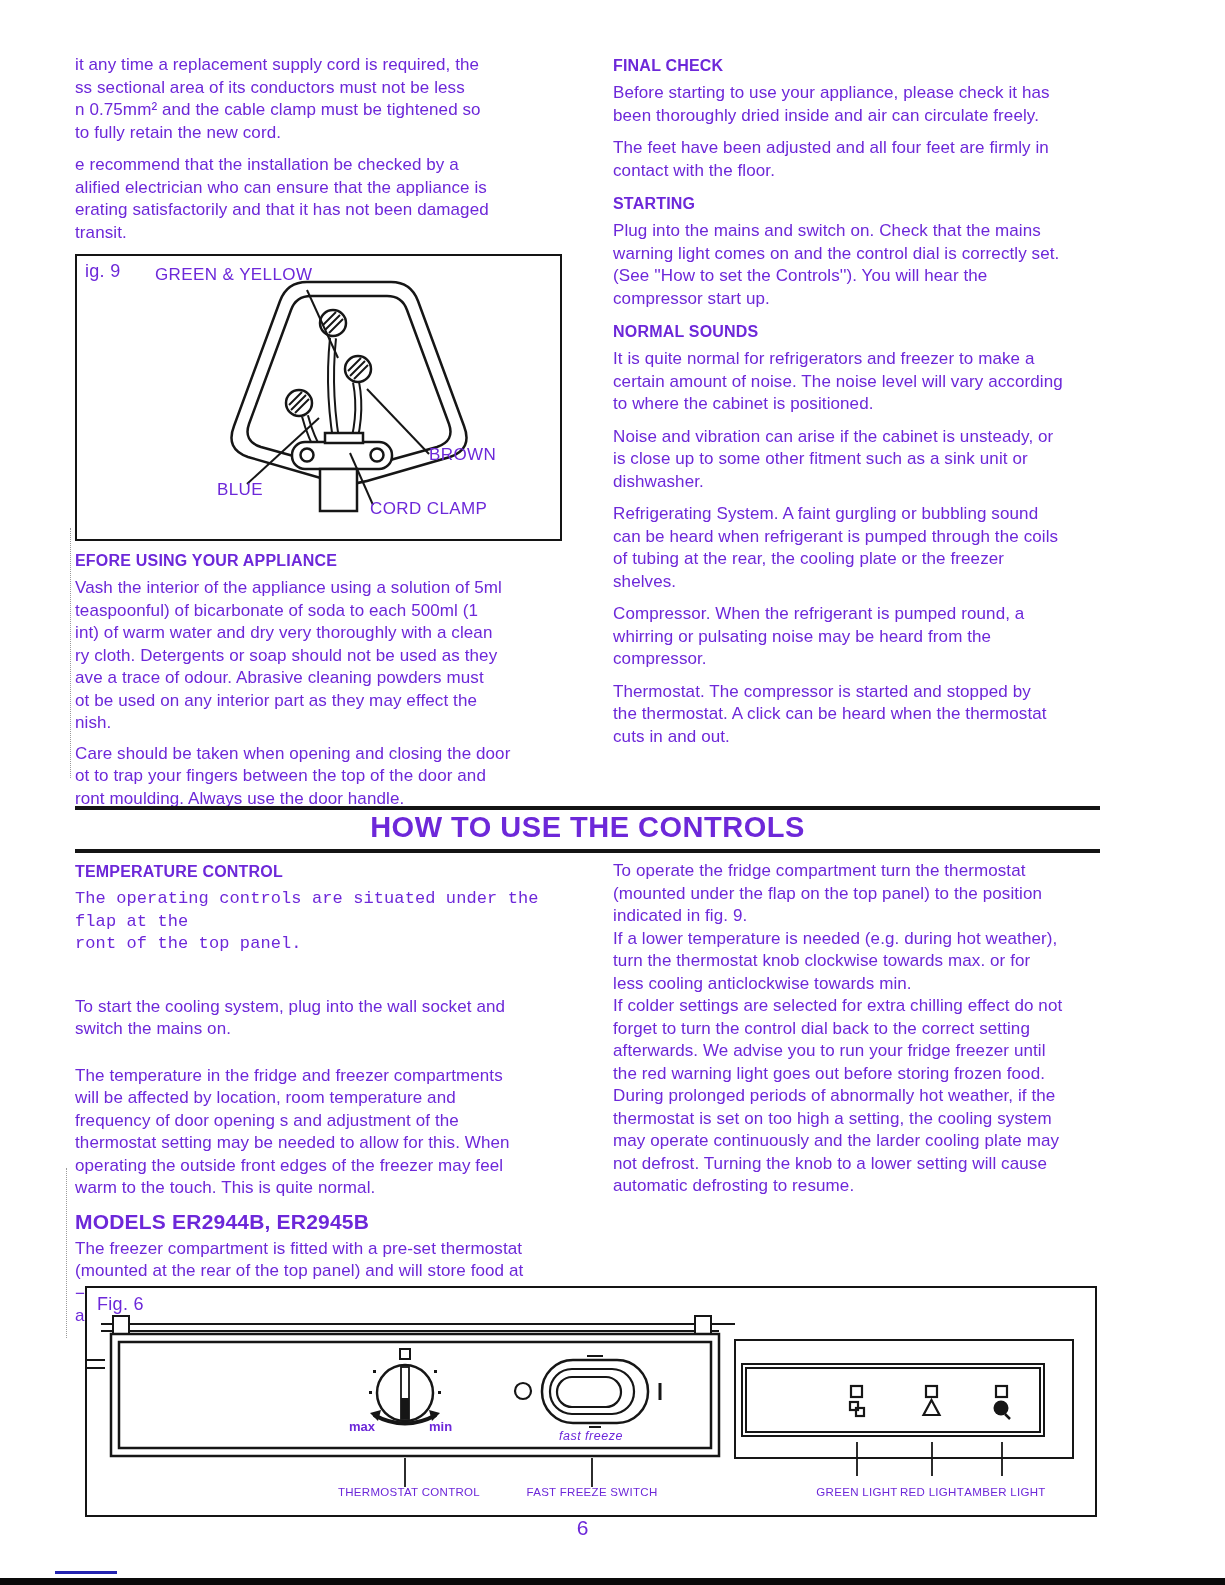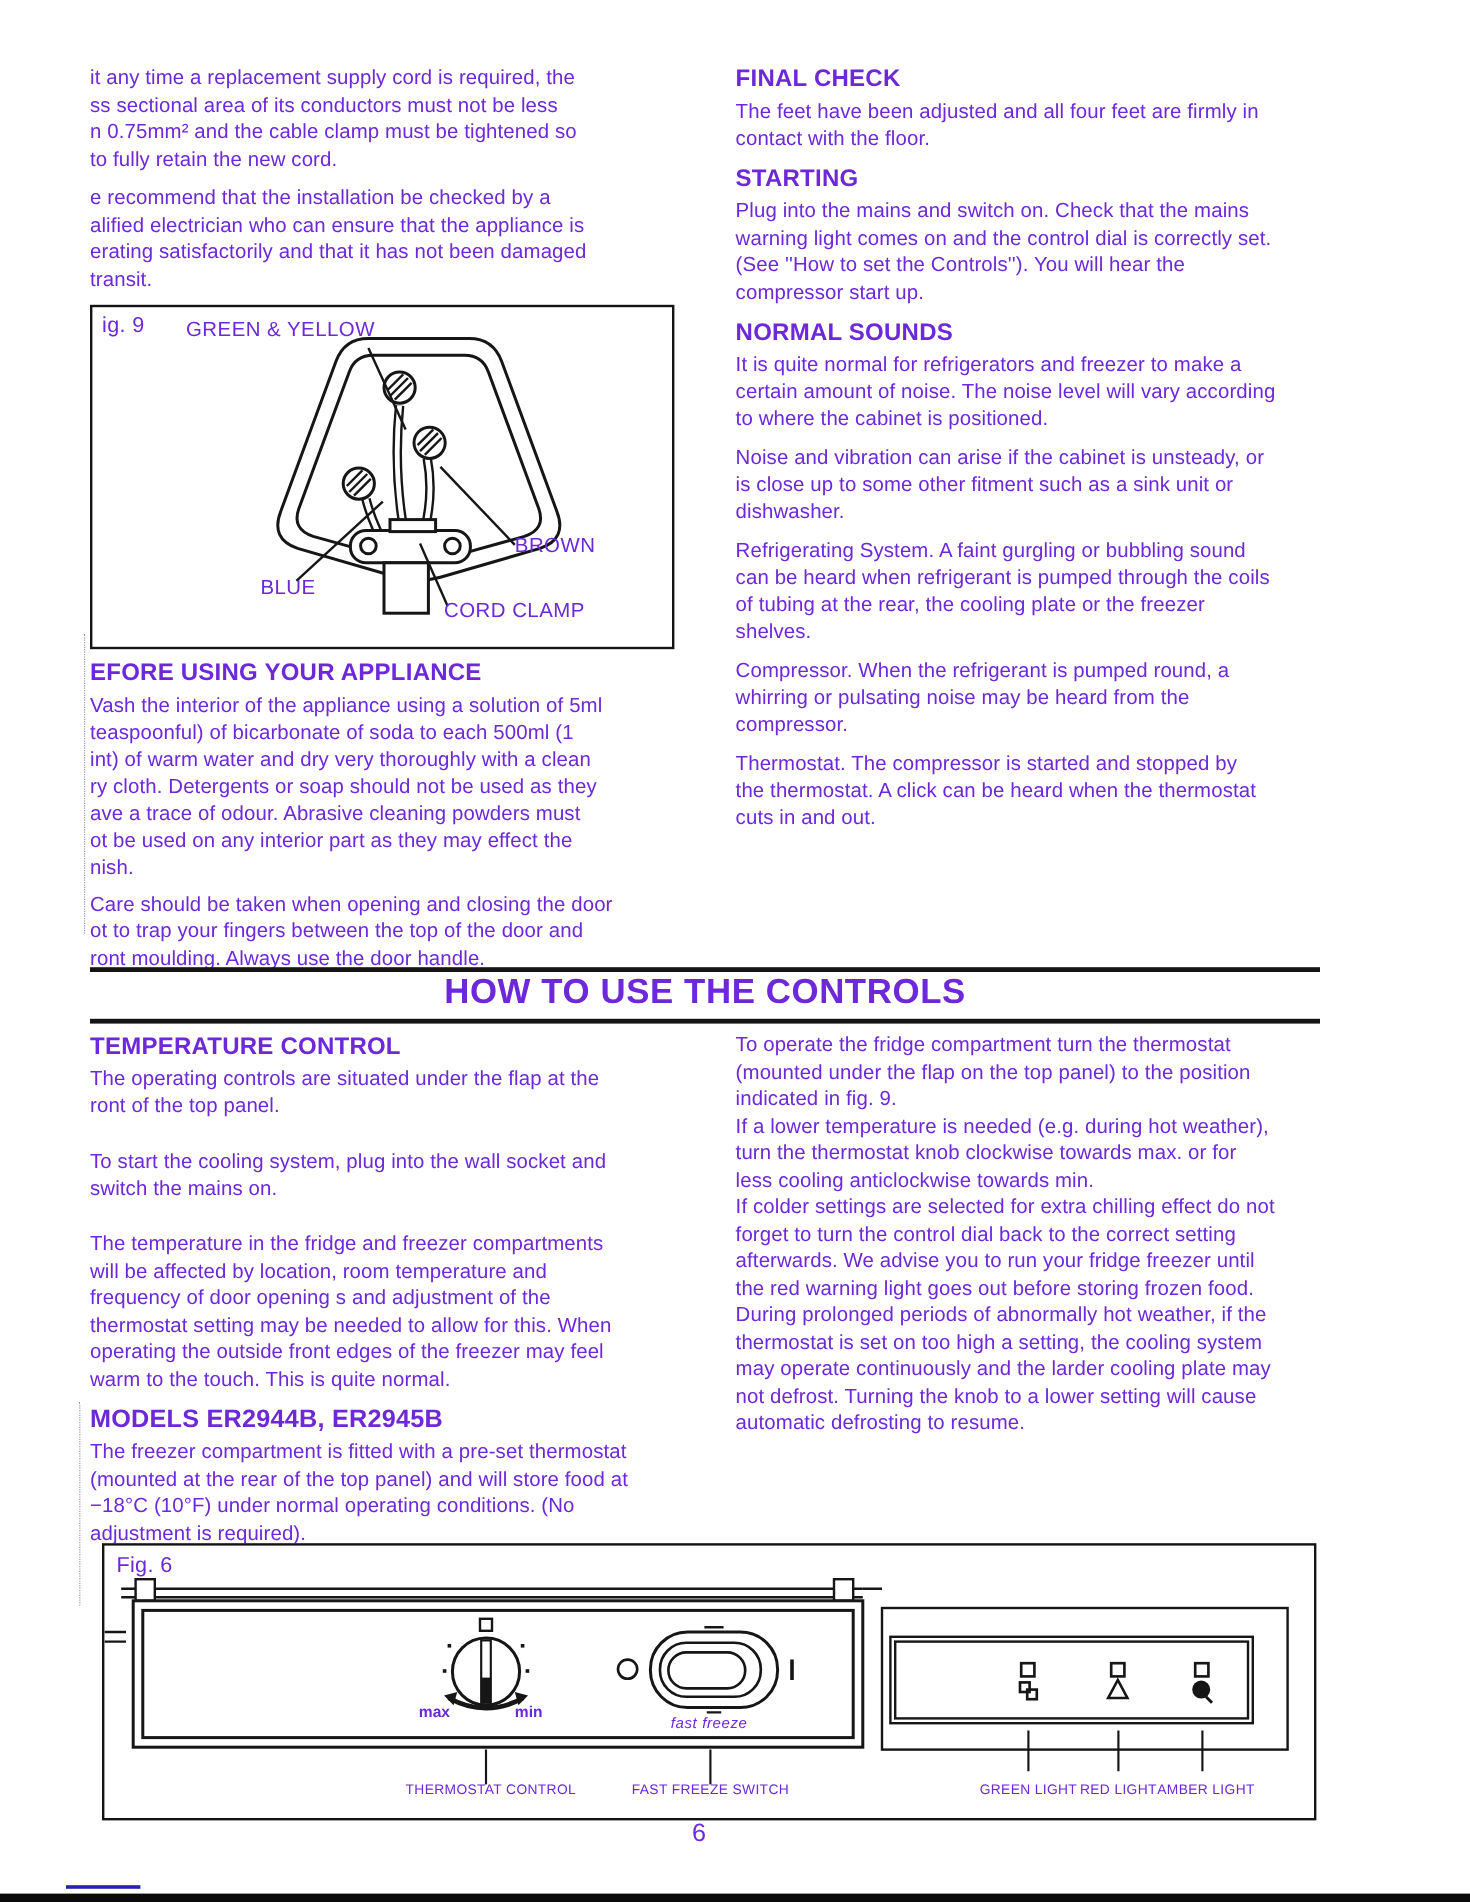--- a/index.html
+++ b/index.html
@@ -3,21 +3,21 @@
 <meta charset="utf-8">
 <style>
   html,body{margin:0;padding:0;background:#e8e8e8;}
   .page{
     position:relative;width:1225px;height:1585px;background:#ffffff;
     font-family:"Liberation Sans", sans-serif;color:#6d28d9;overflow:hidden;
   }
   .col{position:absolute;width:487px;}
   .p{white-space:pre-line;font-size:17px;line-height:22.5px;margin:0 0 10px 0;
      letter-spacing:.1px;text-align:left;}
-  .h{font-weight:bold;font-size:20px;line-height:24px;margin:8px 0 4px 0;letter-spacing:.2px;}
+  .h{font-weight:bold;font-size:16px;line-height:24px;margin:8px 0 4px 0;letter-spacing:.2px;}
   .h-big{font-weight:bold;font-size:21px;}
   .figbox{position:relative;border:2.5px solid #141414;background:#fff;}
   .figlabel{position:absolute;font-size:18px;letter-spacing:.3px;}
   .diaglabel{position:absolute;font-size:17px;letter-spacing:.4px;font-weight:normal;}
   .rule{position:absolute;left:75px;width:1025px;height:4px;background:#141414;}
   .band-heading{position:absolute;left:75px;width:1025px;text-align:center;
     font-weight:bold;font-size:29px;letter-spacing:.5px;}
   .fig2{position:absolute;left:85px;top:1286px;width:1008px;height:227px;
     border:2.5px solid #141414;background:#fff;}
   .callout{position:absolute;font-size:11.5px;letter-spacing:.3px;white-space:nowrap;
@@ -104,20 +104,22 @@
 ave a trace of odour. Abrasive cleaning powders must
 ot be used on any interior part as they may effect the
 nish.</p>
     <p class="p">Care should be taken when opening and closing the door
 ot to trap your fingers between the top of the door and
 ront moulding. Always use the door handle.</p>
   </div>
 
   <div class="col" style="left:613px;top:54px;">
     <div class="h" style="margin-top:0;">FINAL CHECK</div>
+    <p class="p">Before starting to use your appliance, please check it has
+been thoroughly dried inside and air can circulate freely.</p>
     <p class="p">The feet have been adjusted and all four feet are firmly in
 contact with the floor.</p>
     <div class="h">STARTING</div>
     <p class="p">Plug into the mains and switch on. Check that the mains
 warning light comes on and the control dial is correctly set.
 (See ''How to set the Controls''). You will hear the
 compressor start up.</p>
     <div class="h">NORMAL SOUNDS</div>
     <p class="p">It is quite normal for refrigerators and freezer to make a
 certain amount of noise. The noise level will vary according
@@ -136,21 +138,21 @@
 the thermostat. A click can be heard when the thermostat
 cuts in and out.</p>
   </div>
 
   <div class="rule" style="top:806px;"></div>
   <div class="band-heading" style="top:811px;">HOW TO USE THE CONTROLS</div>
   <div class="rule" style="top:849px;"></div>
 
   <div class="col" style="left:75px;top:860px;">
     <div class="h" style="margin-top:0;">TEMPERATURE CONTROL</div>
-    <p class="p" style="margin-bottom:24px;">The operating controls are situated under the flap at the
+    <p class="p" style="margin-bottom:40px;font-family:Liberation Mono, monospace;">The operating controls are situated under the flap at the
 ront of the top panel.</p>
     <p class="p" style="margin-bottom:24px;">To start the cooling system, plug into the wall socket and
 switch the mains on.</p>
     <p class="p">The temperature in the fridge and freezer compartments
 will be affected by location, room temperature and
 frequency of door opening s and adjustment of the
 thermostat setting may be needed to allow for this. When
 operating the outside front edges of the freezer may feel
 warm to the touch. This is quite normal.</p>
     <div class="h h-big" style="margin-top:2px;">MODELS ER2944B, ER2945B</div>

